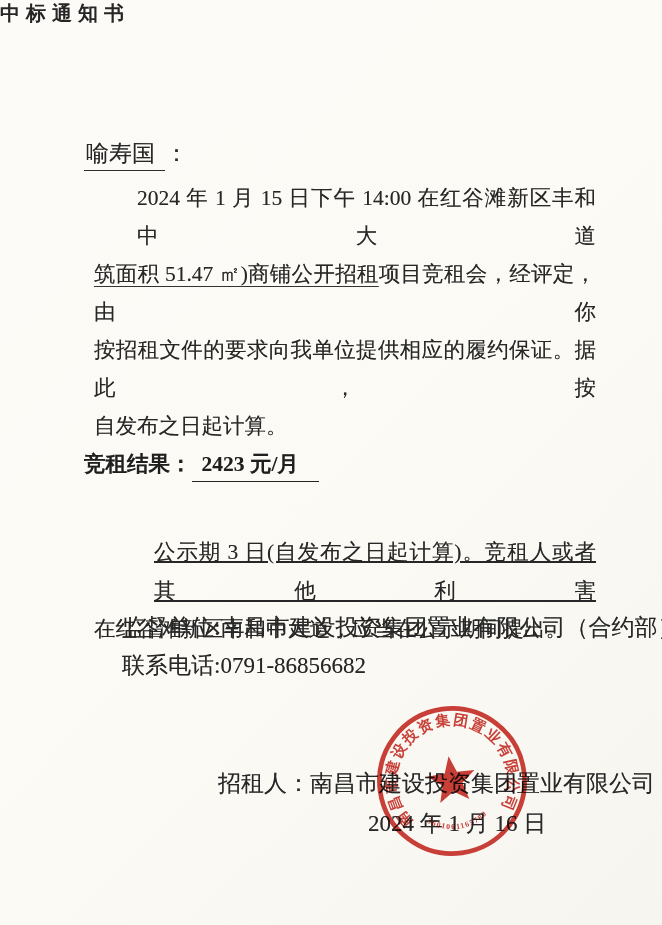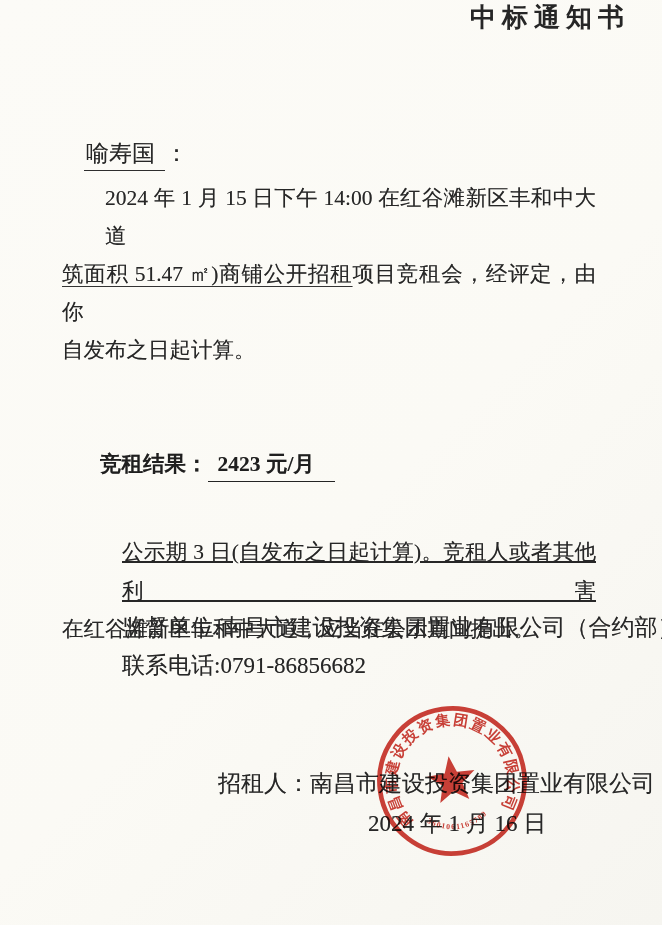--- a/index.html
+++ b/index.html
@@ -15,53 +15,53 @@
   }
   .txt{
     position:absolute;
     font-size:23px;
     color:#272727;
     text-shadow:0 0 0.6px rgba(45,45,45,.45);
     white-space:nowrap;
   }
   .doc-title{
     top:42px;left:0;right:0;
-    text-align:right;
+    text-align:left;
     padding-right:32px;
-    font-size:26px;
+    font-size:20px;
     font-weight:600;
     letter-spacing:6px;
     white-space:nowrap;
   }
   .salutation{top:138px;left:84px;}
   .u-name{
     border-bottom:1.6px solid #2e2e2e;
     padding:0 10px 1px 2px;
     display:inline-block;
   }
   .para{
     position:absolute;
     left:62px;width:534px;
     font-size:21.5px;
     color:#272727;
     text-shadow:0 0 0.6px rgba(45,45,45,.45);
   }
   .para1{top:179px;line-height:38px;}
   .para2{top:533px;line-height:38.5px;}
-  .line{white-space:nowrap;}
+  .line{white-space:nowrap;margin-left:32px;}
   .fill{text-align:justify;text-align-last:justify;white-space:normal;}
   .ind1{padding-left:43px;}
   .ind2{padding-left:60px;text-decoration:underline;}
   .uline{
     text-decoration:underline;
     text-underline-offset:5px;
     text-decoration-thickness:1.4px;
     text-decoration-color:#333;
   }
-  .result-line{top:449px;left:84px;font-weight:700;font-size:21.5px;color:#1f1f1f;margin-left:16px;}
+  .result-line{top:449px;left:84px;font-weight:700;font-size:21.5px;color:#1f1f1f;}
   .result-value{
     display:inline-block;
     border-bottom:1.7px solid #242424;
     padding:0 20px 3px 10px;
   }
   .supervisor{top:612px;left:122px;}
   .phone{top:650px;left:122px;}
   .lessor{top:768px;left:218px;}
   .date-line{top:808px;left:368px;}
   .seal{
@@ -80,20 +80,21 @@
 
   <div class="doc-title">中标通知书</div>
 
   <div class="txt salutation">
     <span class="u-name">喻寿国</span><span>：</span>
   </div>
 
   <div class="para para1">
     <div class="line fill ind1">2024 年 1 月 15 日下午 14:00 在红谷滩新区丰和中大道</div>
     <div class="line fill"><span class="uline">筑面积 51.47 ㎡)商铺公开招租</span><span>项目竞租会，经评定，由你</span></div>
+    <div class="line fill">按招租文件的要求向我单位提供相应的履约保证。据此，按</div>
     <div class="line">自发布之日起计算。</div>
   </div>
 
   <div class="txt result-line">
     <span>竞租结果：</span><span class="result-value">2423 元/月</span>
   </div>
 
   <div class="para para2">
     <div class="line fill ind2">公示期 3 日(自发布之日起计算)。竞租人或者其他利害</div>
     <div class="line">在红谷滩新区丰和中大道，应当在公示期间提出。</div>

